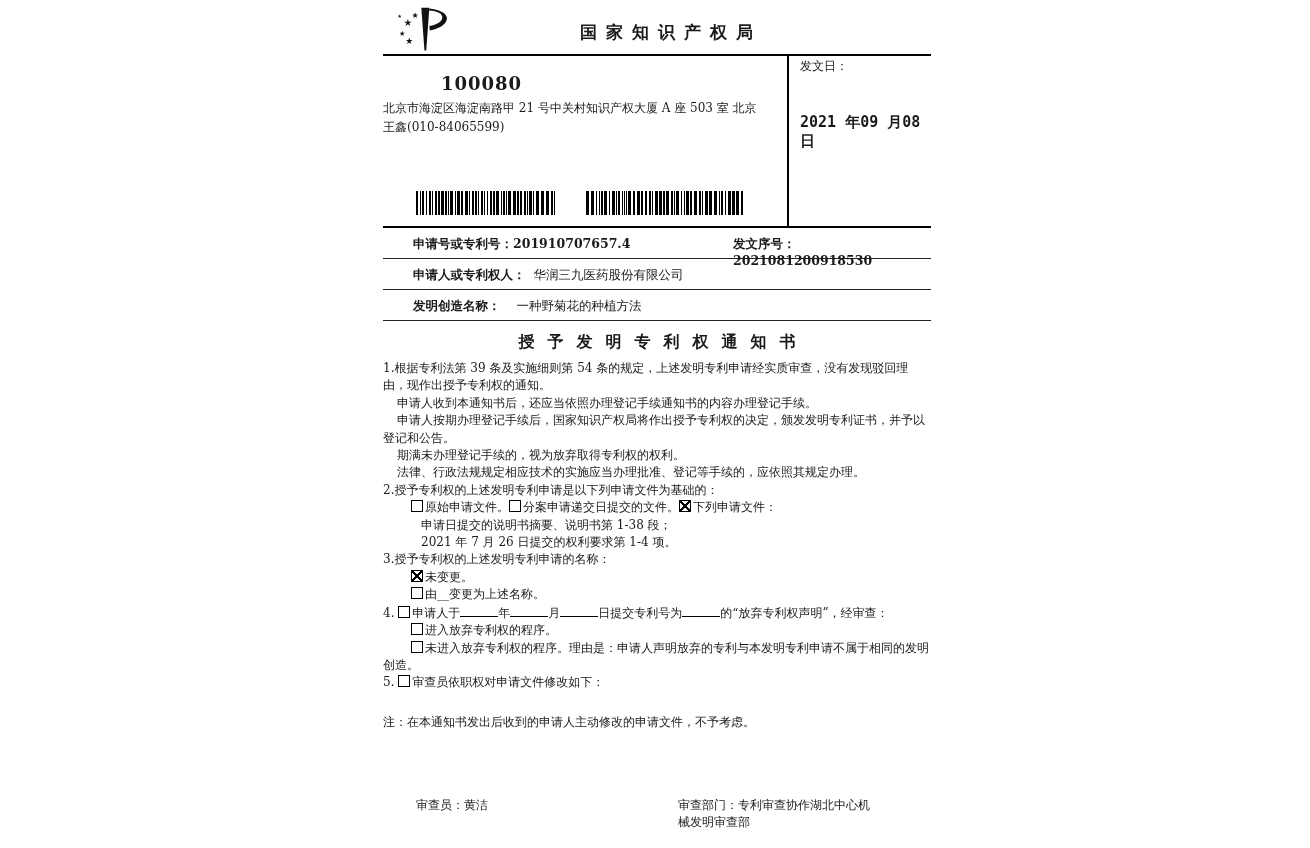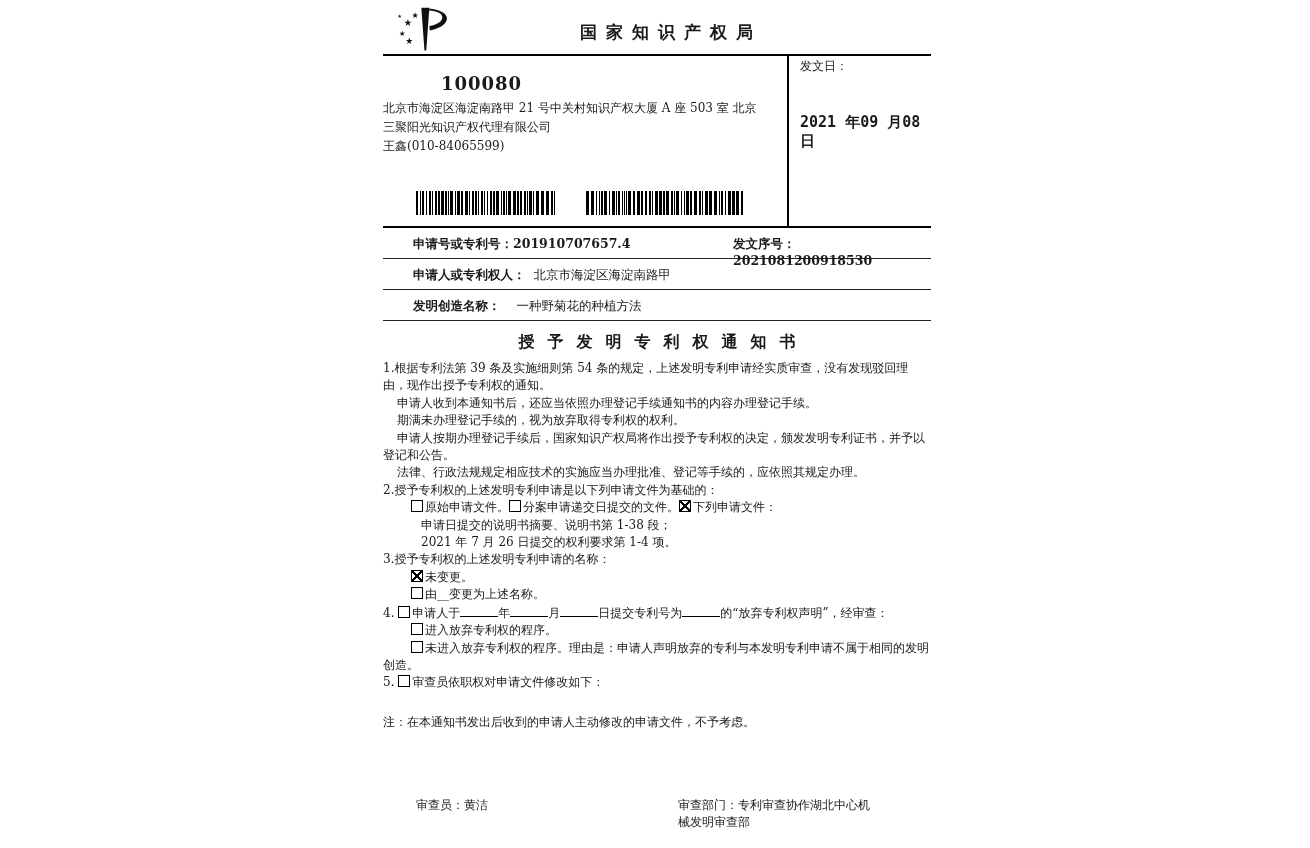--- a/index.html
+++ b/index.html
@@ -89,21 +89,20 @@
       <text x="11" y="44" font-size="10" fill="#111">★</text>
       <text x="2" y="14" font-size="6" fill="#111">★</text>
     </svg>
     <div class="agency">国家知识产权局</div>
   </div>
 
   <div class="addr-box">
     <div class="addr-left">
       <div class="postal">100080</div>
       <div class="addr-line">北京市海淀区海淀南路甲 21 号中关村知识产权大厦 A 座 503 室  北京</div>
-      <div class="addr-line">三聚阳光知识产权代理有限公司</div>
       <div class="addr-line">王鑫(010-84065599)</div>
       <div class="barcodes">
         <div class="barcode" id="barcode1">
             <b style="width: 2px;"></b>
             <i style="width: 2px;"></i>
             <b style="width: 1px;"></b>
             <i style="width: 1px;"></i>
             <b style="width: 2px;"></b>
             <i style="width: 2px;"></i>
             <b style="width: 1px;"></b>
@@ -280,33 +279,33 @@
       <div>发文日：</div>
       <div class="dispatch-date">2021 年09 月08 日</div>
     </div>
   </div>
 
   <div class="frow">
     <span class="flabel">申请号或专利号：</span><span class="fval-b">201910707657.4</span>
     <span class="fgroup2"><span class="flabel">发文序号：</span><span class="fval-b">2021081200918530</span></span>
   </div>
   <div class="frow">
-    <span class="flabel">申请人或专利权人：</span><span class="fval-gap1">北京市海淀区海淀南路甲</span>
+    <span class="flabel">申请人或专利权人：</span><span class="fval-gap1">华润三九医药股份有限公司</span>
   </div>
   <div class="frow">
     <span class="flabel">发明创造名称：</span><span class="fval-gap2">一种野菊花的种植方法</span>
   </div>
 
   <div class="doc-title">授予发明专利权通知书</div>
 
   <div class="bodytxt" id="notice-body">
       <div class="para i0"><span>1.根据专利法第 39 条及实施细则第 54 条的规定，上述发明专利申请经实质审查，没有发现驳回理由，现作出授予专利权的通知。</span></div>
       <div class="para i1"><span>申请人收到本通知书后，还应当依照办理登记手续通知书的内容办理登记手续。</span></div>
+      <div class="para i1"><span>申请人按期办理登记手续后，国家知识产权局将作出授予专利权的决定，颁发发明专利证书，并予以登记和公告。</span></div>
       <div class="para i1"><span>期满未办理登记手续的，视为放弃取得专利权的权利。</span></div>
-      <div class="para i1"><span>申请人按期办理登记手续后，国家知识产权局将作出授予专利权的决定，颁发发明专利证书，并予以登记和公告。</span></div>
       <div class="para i1"><span>法律、行政法规规定相应技术的实施应当办理批准、登记等手续的，应依照其规定办理。</span></div>
       <div class="para i0"><span>2.授予专利权的上述发明专利申请是以下列申请文件为基础的：</span></div>
       <div class="para i2"><span class="cb"></span><span>原始申请文件。</span><span class="cb"></span><span>分案申请递交日提交的文件。</span><span class="cb checked"></span><span>下列申请文件：</span></div>
       <div class="para i3"><span>申请日提交的说明书摘要、说明书第 1-38 段；</span></div>
       <div class="para i3"><span>2021 年 7 月 26 日提交的权利要求第 1-4 项。</span></div>
       <div class="para i0"><span>3.授予专利权的上述发明专利申请的名称：</span></div>
       <div class="para i2"><span class="cb checked"></span><span>未变更。</span></div>
       <div class="para i2"><span class="cb"></span><span>由__变更为上述名称。</span></div>
       <div class="para i0"><span>4. </span><span class="cb"></span><span>申请人于</span><span class="blank" style="width: 38px;"></span><span>年</span><span class="blank" style="width: 38px;"></span><span>月</span><span class="blank" style="width: 38px;"></span><span>日提交专利号为</span><span class="blank" style="width: 38px;"></span><span>的“放弃专利权声明”，经审查：</span></div>
       <div class="para i2"><span class="cb"></span><span>进入放弃专利权的程序。</span></div>

